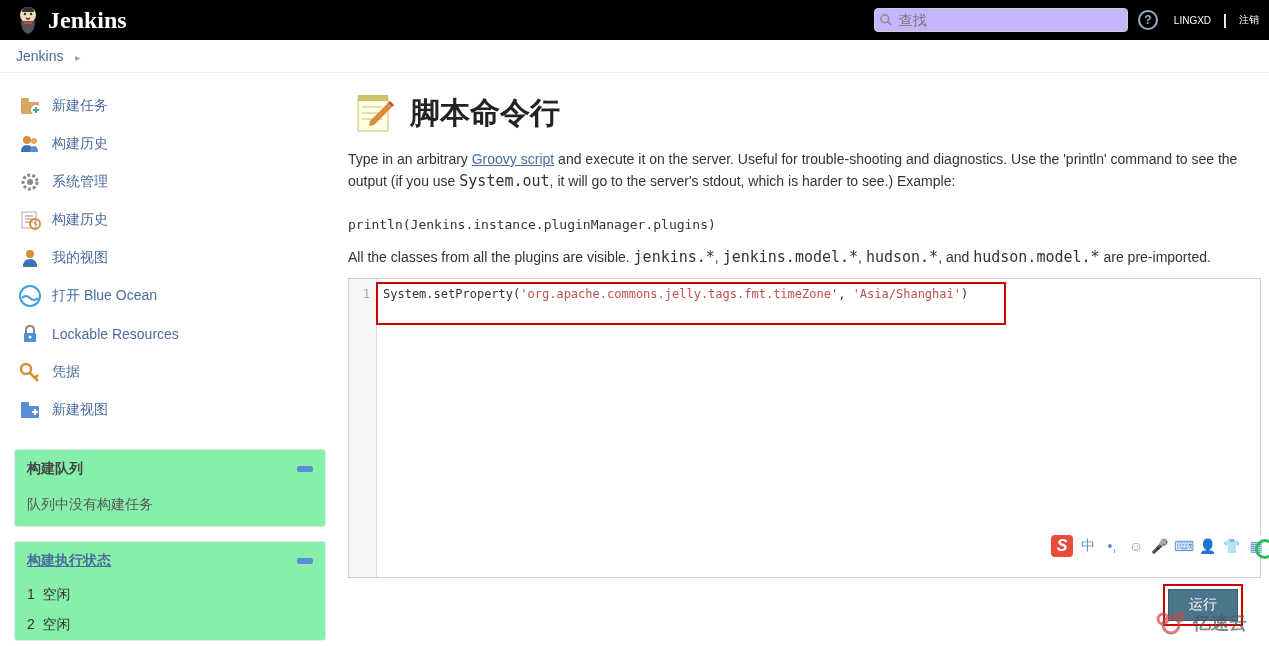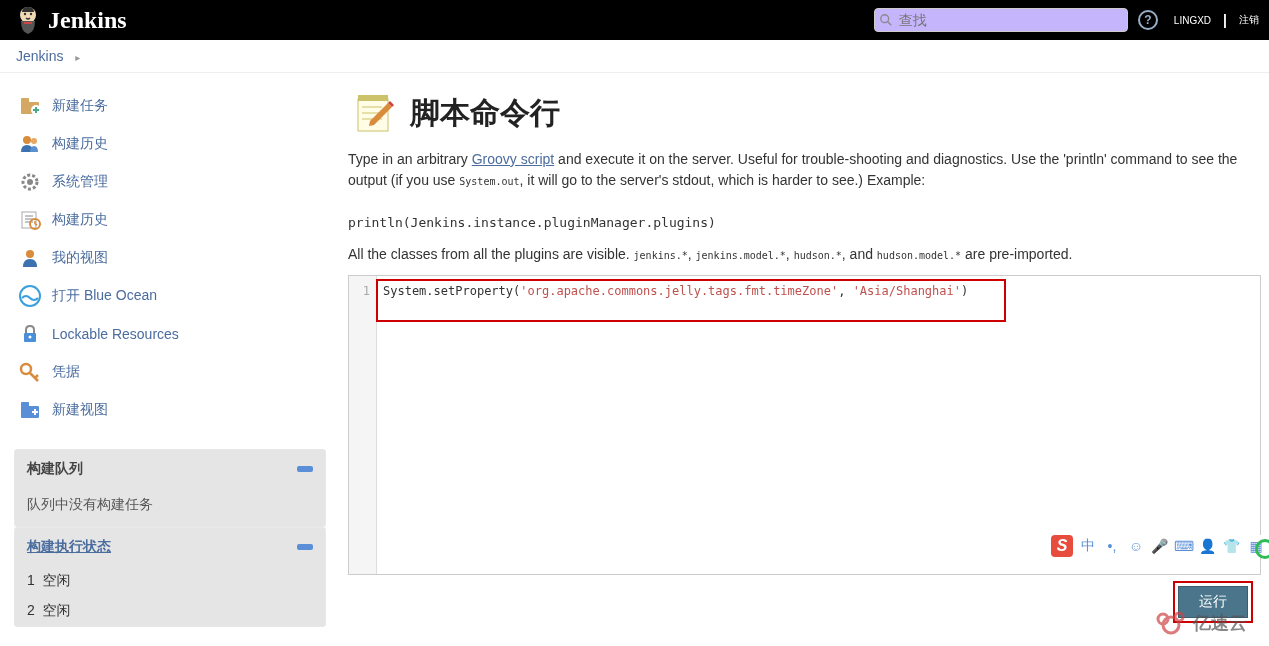--- a/index.html
+++ b/index.html
@@ -22,44 +22,44 @@
 .breadcrumb a { color: #4b6c9e; text-decoration: none; }
 .breadcrumb-sep { color: #999; margin: 0 8px; font-size: 10px; }
 
 .layout { display: flex; }
 .sidebar { width: 340px; padding: 14px 14px 14px 14px; }
 .nav-list { list-style: none; margin-bottom: 20px; }
 .nav-item { display: flex; align-items: center; gap: 10px; padding: 7px 4px; cursor: pointer; }
 .nav-item a { color: #4b6c9e; text-decoration: none; }
 .nav-icon { width: 24px; height: 24px; display: flex; align-items: center; justify-content: center; flex-shrink: 0; }
 
-.panel { background: #e5e5e5; border: 1px solid #e8e8e8; border-radius: 3px; margin-bottom: 0; }
+.panel { background: #86efac; border: 1px solid #e8e8e8; border-radius: 3px; margin-bottom: 14px; }
 .panel-header { display: flex; align-items: center; justify-content: space-between; padding: 10px 12px; font-weight: bold; color: #444; }
 .panel-header a { color: #4b6c9e; text-decoration: underline; }
 .panel-body { padding: 8px 12px 12px; color: #555; }
 .collapse-ic { width: 16px; height: 6px; background: #5a8fd8; border-radius: 2px; cursor: pointer; }
 .exec-row { padding: 6px 12px; color: #333; }
 
 .main { flex: 1; padding: 18px 8px 20px 8px; }
 .title-row { display: flex; align-items: center; gap: 14px; margin-bottom: 14px; padding-left: 4px; }
 .title-icon { width: 44px; height: 44px; }
 .page-title { font-size: 30px; font-weight: bold; color: #222; }
 .desc { color: #333; line-height: 1.5; margin-bottom: 10px; }
 .desc a { color: #4b6c9e; text-decoration: underline; }
-code.inline { font-family: Menlo, Consolas, monospace; font-size: 10px; }
+code.inline { font-family: Menlo, Consolas, monospace; font-size: 15px; }
 .example { font-family: Menlo, Consolas, monospace; font-size: 13px; margin: 24px 0 14px; }
 .imports { margin-bottom: 10px; }
 
 .editor-wrap { border: 1px solid #ccc; background: #fff; height: 300px; position: relative; overflow: hidden; }
 .highlight-box { position: absolute; left: 27px; top: 3px; right: 254px; height: 43px; border: 2px solid #c00; pointer-events: none; }
 .gutter { position: absolute; left: 0; top: 0; bottom: 0; width: 28px; background: #f5f5f5; border-right: 1px solid #ddd; font-family: Menlo, Consolas, monospace; font-size: 12px; color: #aaa; text-align: right; padding: 8px 6px 0 0; }
 .code-area { position: absolute; left: 28px; top: 0; right: 0; bottom: 0; padding: 8px 6px; font-family: Menlo, Consolas, monospace; font-size: 12px; white-space: pre; }
 .tok-str { color: #c0504d; }
 
-.run-row { text-align: right; margin-top: 6px; margin-right: 8px; }
+.run-row { text-align: right; margin-top: 6px; margin-right: 18px; }
 .run-btn-frame { display: inline-block; border: 2px solid #c00; padding: 3px; }
 .run-btn { background: #4b758b; color: #fff; border: 1px solid #3a5e70; padding: 6px 20px; font-size: 14px; cursor: pointer; }
 
 .ime-bar { position: fixed; right: 4px; top: 535px; display: flex; align-items: center; gap: 6px; background: #fff; }
 .ime-ic { width: 18px; height: 18px; display: flex; align-items: center; justify-content: center; color: #5a8fd8; font-size: 14px; }
 .ime-s { width: 22px; height: 22px; background: #e74c3c; color: #fff; border-radius: 4px; display: flex; align-items: center; justify-content: center; font-weight: bold; font-style: italic; font-size: 16px; }
 .green-circle { width: 20px; height: 20px; border: 3px solid #2fbb56; border-radius: 50%; position: absolute; right: -10px; bottom: -4px; }
 
 .watermark { position: fixed; right: 6px; bottom: 4px; opacity: 0.7; }
 </style>

